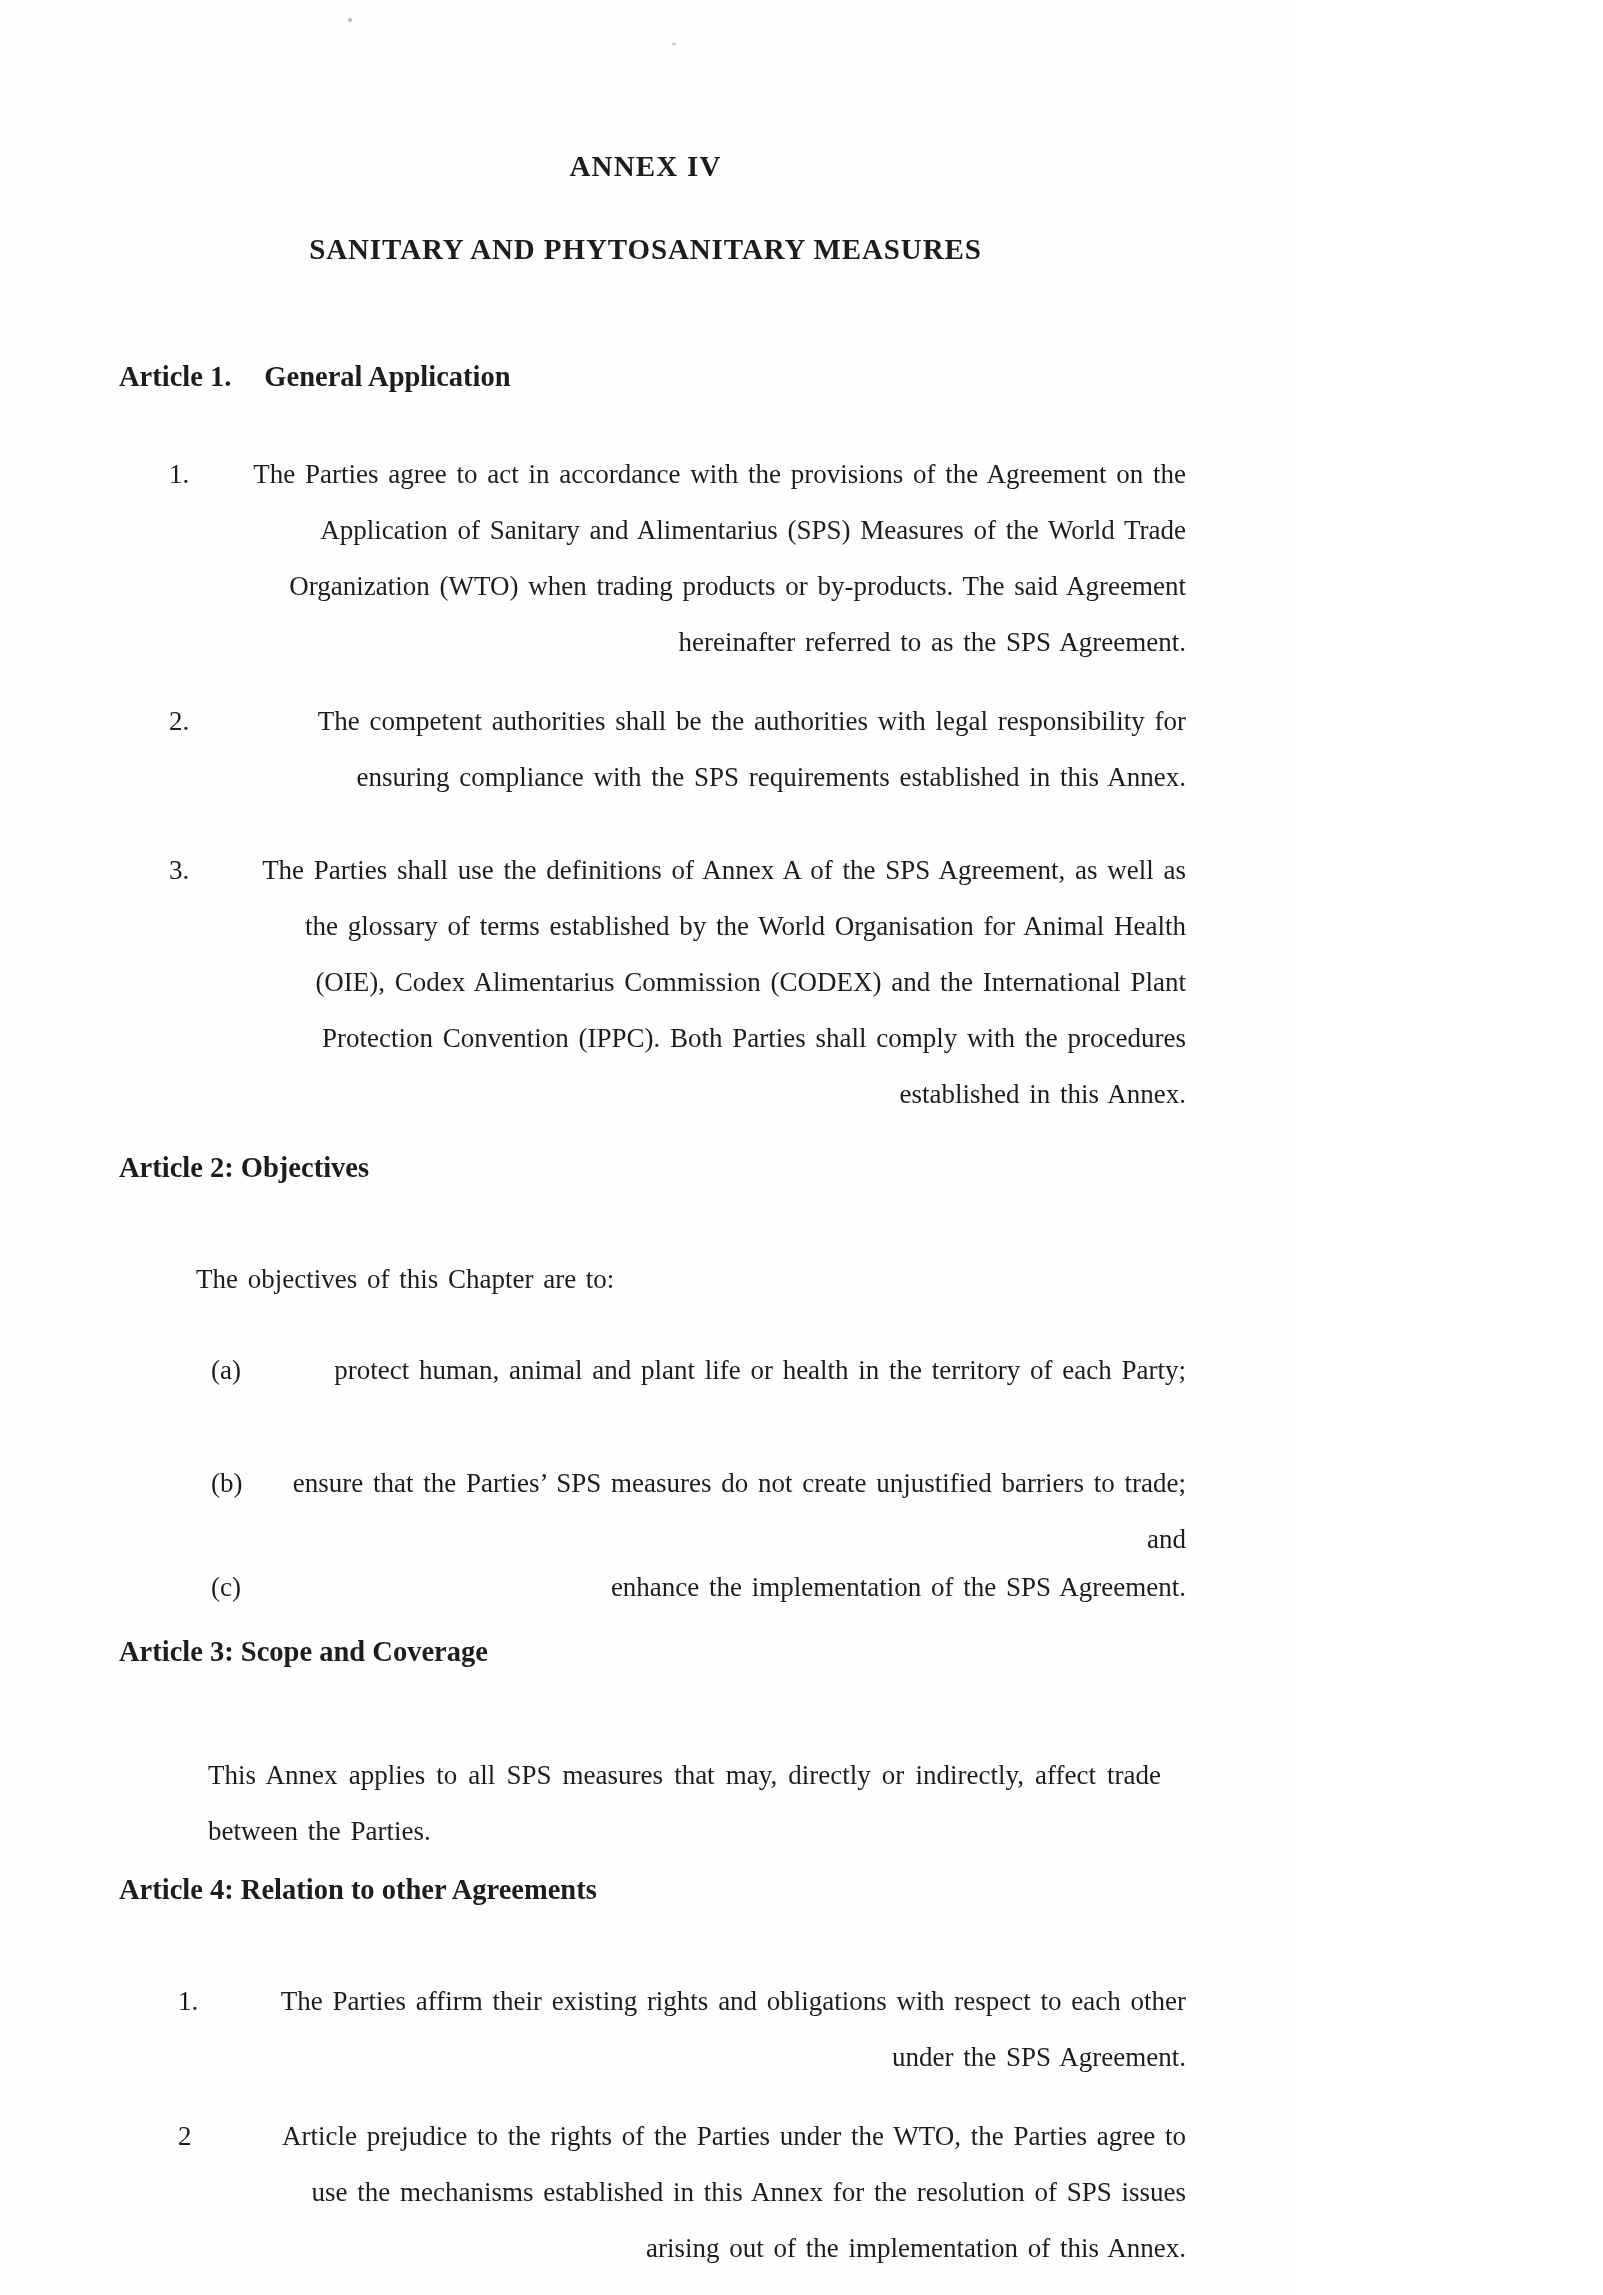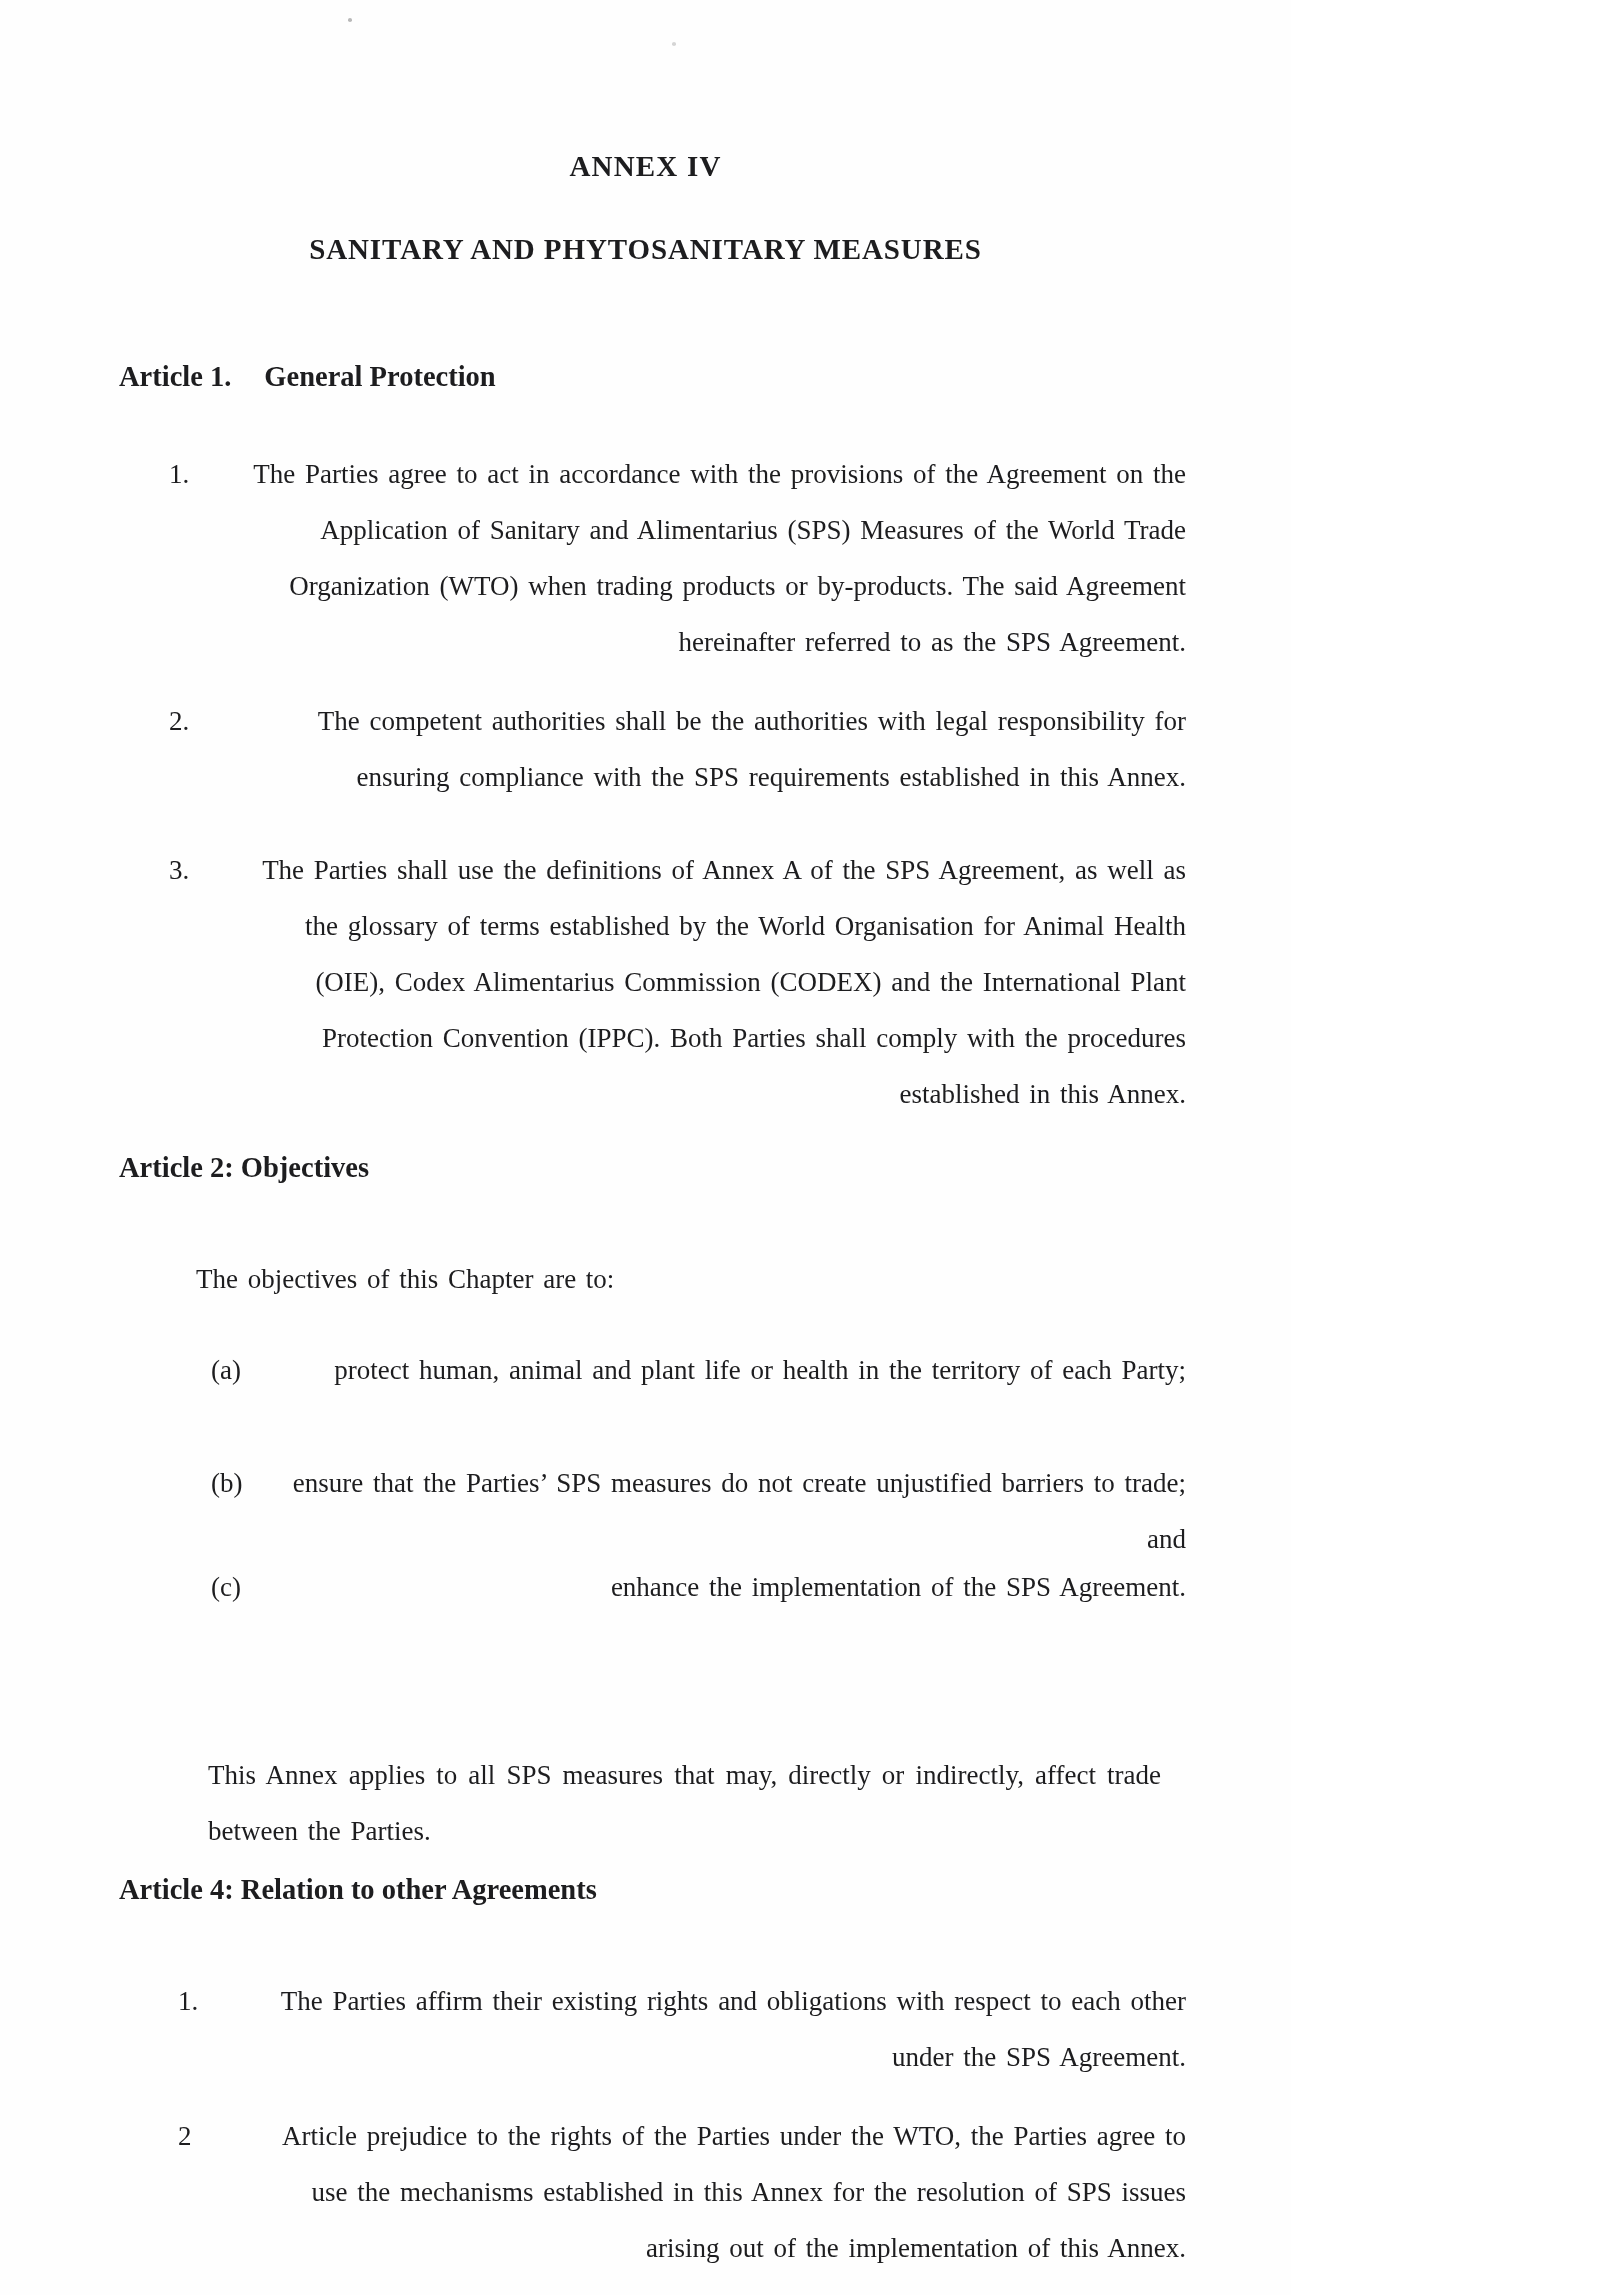--- a/index.html
+++ b/index.html
@@ -102,21 +102,21 @@
 
 <div class="page">
 
   <div class="speck" style="left:348px; top:18px;"></div>
   <div class="speck" style="left:672px; top:42px; opacity:.6;"></div>
   <div class="smudge"></div>
 
   <h1 class="center-line doc-title">ANNEX IV</h1>
   <h2 class="center-line doc-subtitle">SANITARY AND PHYTOSANITARY MEASURES</h2>
 
-  <h3 class="heading" style="top:361px;"><span>Article 1.</span><span class="htab">General Protection</span></h3>
+  <h3 class="heading" style="top:361px;"><span>Article 1.</span><span class="htab">General Application</span></h3>
 
   <div class="item a1" style="top:446px;">
     <span class="num">1.</span>
     <span class="txt just">The Parties agree to act in accordance with the provisions of the Agreement on the Application of Sanitary and Alimentarius (SPS) Measures of the World Trade Organization (WTO) when trading products or by-products. The said Agreement hereinafter referred to as the SPS Agreement.</span>
   </div>
 
   <div class="item a1" style="top:693px;">
     <span class="num">2.</span>
     <span class="txt just">The competent authorities shall be the authorities with legal responsibility for ensuring compliance with the SPS requirements established in this Annex.</span>
   </div>
@@ -138,20 +138,21 @@
   <div class="item obj" style="top:1455px;">
     <span class="num">(b)</span>
     <span class="txt">ensure that the Parties’ SPS measures do not create unjustified barriers to trade; and</span>
   </div>
 
   <div class="item obj" style="top:1559px;">
     <span class="num">(c)</span>
     <span class="txt">enhance the implementation of the SPS Agreement.</span>
   </div>
 
+  <h3 class="heading" style="top:1636px;">Article 3: Scope and Coverage</h3>
 
   <p class="plain just" style="top:1735px; left:196px;">This Annex applies to all SPS measures that may, directly or indirectly, affect trade between the Parties.</p>
 
   <h3 class="heading" style="top:1874px;font-family:Liberation Serif, serif;">Article 4: Relation to other Agreements</h3>
 
   <div class="item a4" style="top:1973px;">
     <span class="num">1.</span>
     <span class="txt just">The Parties affirm their existing rights and obligations with respect to each other under the SPS Agreement.</span>
   </div>
 

